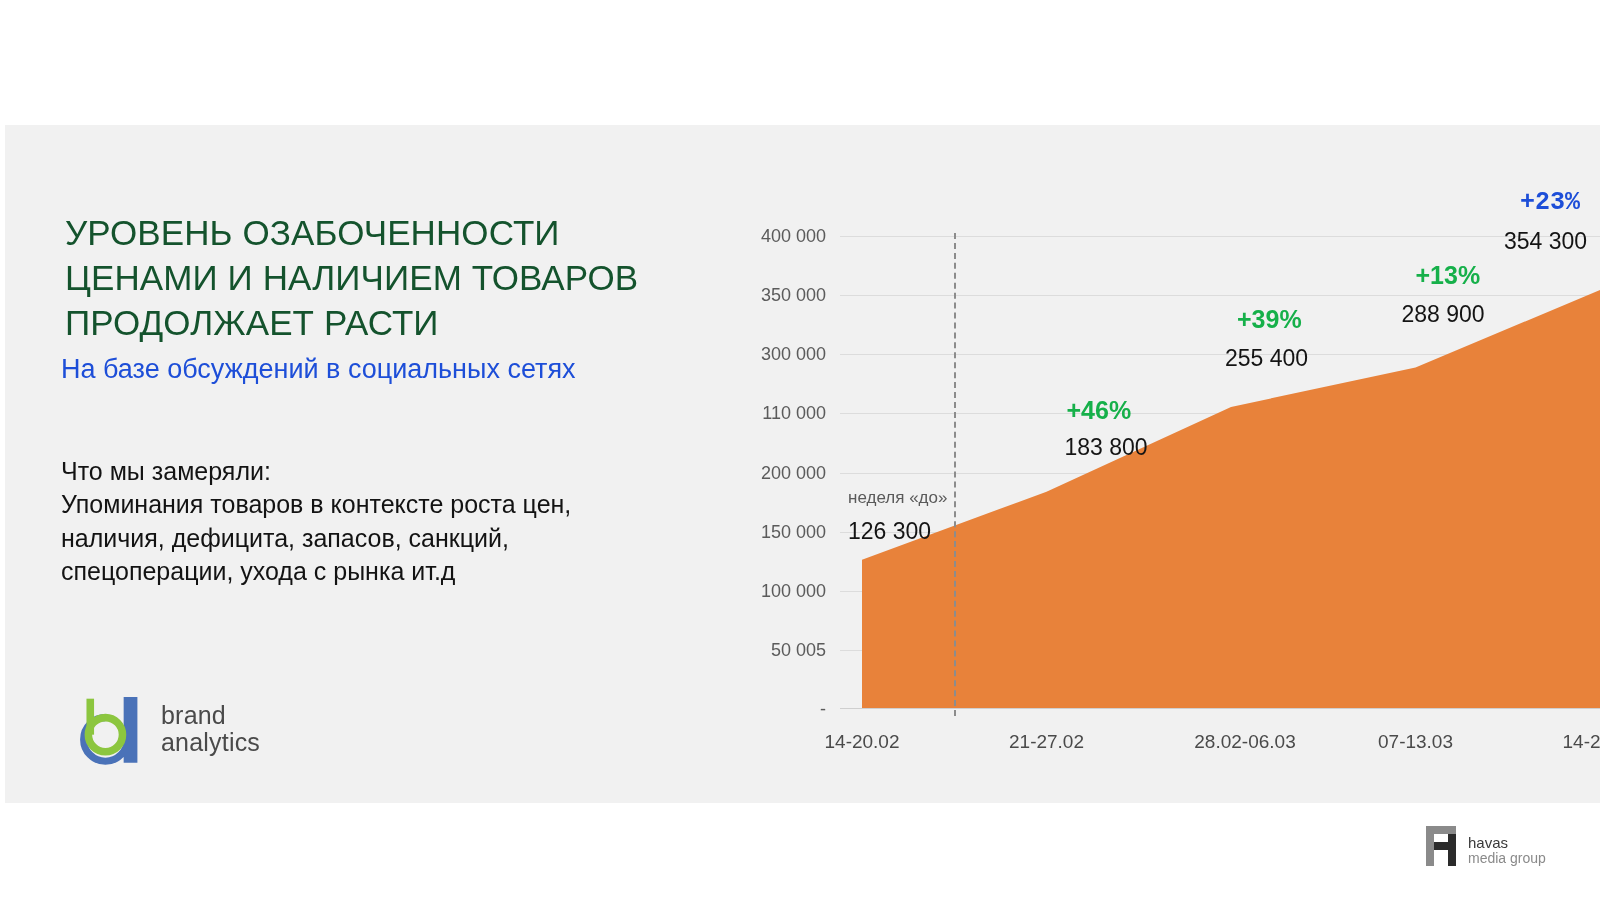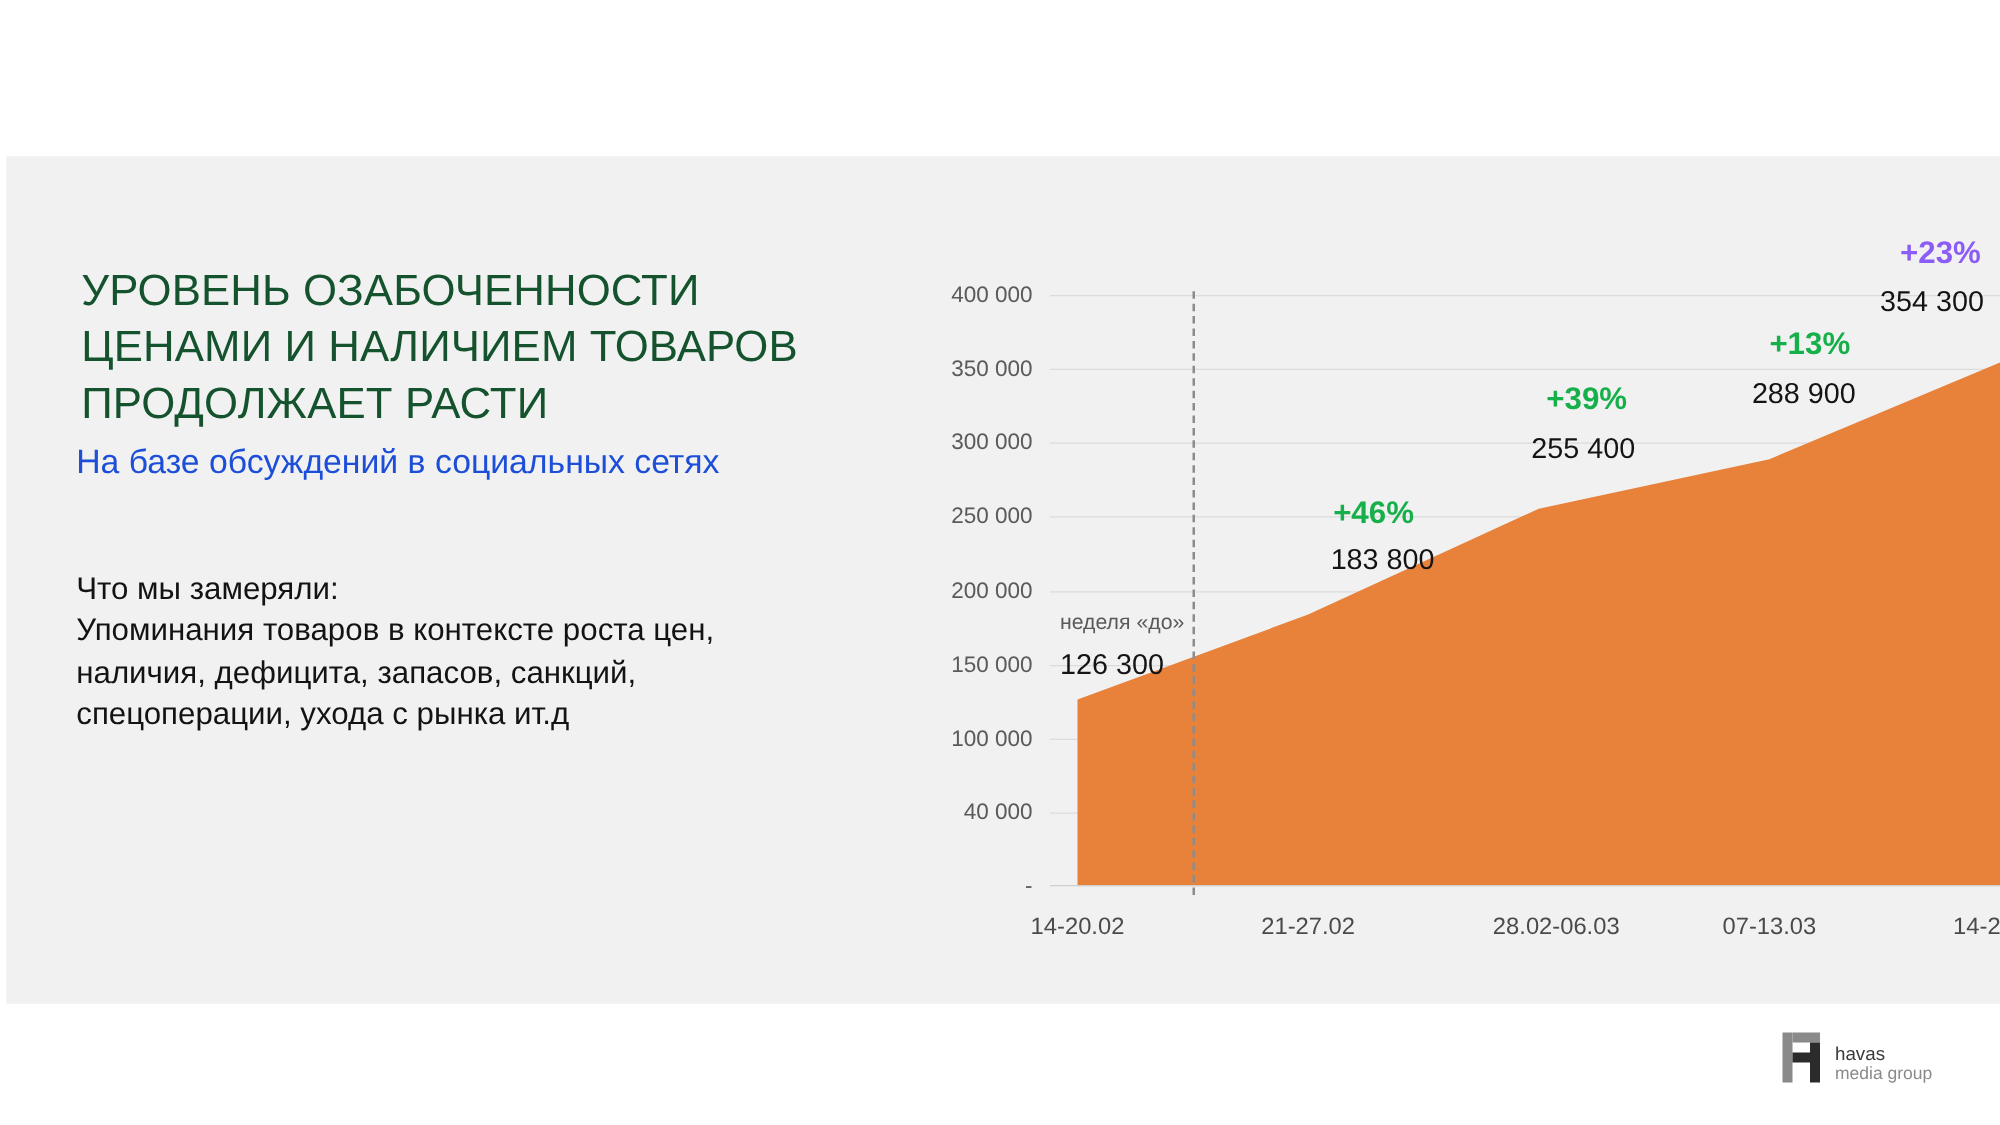--- a/index.html
+++ b/index.html
@@ -214,37 +214,50 @@
     <p id="subhead">На базе обсуждений в социальных сетях</p>
   </div>
 
   <div id="measure-block">
     <p id="measure-title">Что мы замеряли:</p>
     <p id="measure-body">Упоминания товаров в контексте роста цен,
 наличия, дефицита, запасов, санкций,
 спецоперации, ухода с рынка ит.д</p>
   </div>
 
+  <div id="ba-logo">
+    <svg id="ba-mark" viewBox="0 0 80 76">
+
+      <path d="M32 26 A23 23 0 1 0 55 49 L55 8 L62 8 L62 70 L55 70 L55 49" fill="none" stroke="#4a72b8" stroke-width="7.5" stroke-linecap="butt"></path>
+
+      <path d="M16 6 L16 44" fill="none" stroke="#8cc63f" stroke-width="8" stroke-linecap="butt"></path>
+      <circle cx="32" cy="44" r="18" fill="none" stroke="#8cc63f" stroke-width="8"></circle>
+    </svg>
+    <div id="ba-words">
+      <span>brand</span>
+      <span>analytics</span>
+    </div>
+  </div>
 
   <div id="chart">
 
     <div class="plot" id="plot">
 
       <div id="grid-layer">
           <div class="ytick" style="top: 473px;">-</div>
           <div class="gridline" style="top: 413.875px;"></div>
-          <div class="ytick" style="top: 413.875px;">40 000</div>
+          <div class="ytick" style="top: 413.875px;">50 005</div>
           <div class="gridline" style="top: 354.75px;"></div>
           <div class="ytick" style="top: 354.75px;">100 000</div>
           <div class="gridline" style="top: 295.625px;"></div>
           <div class="ytick" style="top: 295.625px;">150 000</div>
           <div class="gridline" style="top: 236.5px;"></div>
           <div class="ytick" style="top: 236.5px;">200 000</div>
           <div class="gridline" style="top: 177.375px;"></div>
-          <div class="ytick" style="top: 177.375px;">250 000</div>
+          <div class="ytick" style="top: 177.375px;">110 000</div>
           <div class="gridline" style="top: 118.25px;"></div>
           <div class="ytick" style="top: 118.25px;">300 000</div>
           <div class="gridline" style="top: 59.125px;"></div>
           <div class="ytick" style="top: 59.125px;">350 000</div>
           <div class="gridline" style="top: 0px;"></div>
           <div class="ytick" style="top: 0px;">400 000</div>
         </div>
 
       <svg id="area-svg" viewBox="0 0 760 473" preserveAspectRatio="none">
         <polygon id="area-poly" fill="#e8823a" points="22,473 22,323.65025 206.5,255.6565 391,170.98950000000002 575.5,131.37575000000004 760,54.04024999999996 760,473"></polygon>
@@ -264,21 +277,21 @@
 
       <div id="anno-layer">
           <div class="val" style="left: 8px; top: 281.65px;">126 300</div>
           <div class="val" style="left: 224.5px; top: 197.656px;">183 800</div>
           <div class="pct" style="left: 226.5px; top: 159.656px; color: rgb(22, 176, 74);">+46%</div>
           <div class="val" style="left: 385px; top: 108.99px;">255 400</div>
           <div class="pct" style="left: 397px; top: 68.9895px; color: rgb(22, 176, 74);">+39%</div>
           <div class="val" style="left: 561.5px; top: 65.3757px;">288 900</div>
           <div class="pct" style="left: 575.5px; top: 25.3758px; color: rgb(22, 176, 74);">+13%</div>
           <div class="val" style="left: 664px; top: -7.95975px;">354 300</div>
-          <div class="pct" style="left: 680px; top: -47.9597px; color: #8b5cf6;">+23%</div>
+          <div class="pct" style="left: 680px; top: -47.9597px; color: #1d4ed8; font-family: Liberation Mono, monospace;">+23%</div>
           <div class="note" style="left: 8px; top: 251.65px;">неделя «до»</div>
         </div>
     </div>
   </div>
 </div>
 
 <svg id="havas" viewBox="0 0 130 56">
   <rect x="2" y="14" width="8" height="40" fill="#8a8a8a"></rect>
   <rect x="10" y="14" width="22" height="8" fill="#8a8a8a"></rect>
   <rect x="24" y="22" width="8" height="32" fill="#2b2b2b"></rect>

